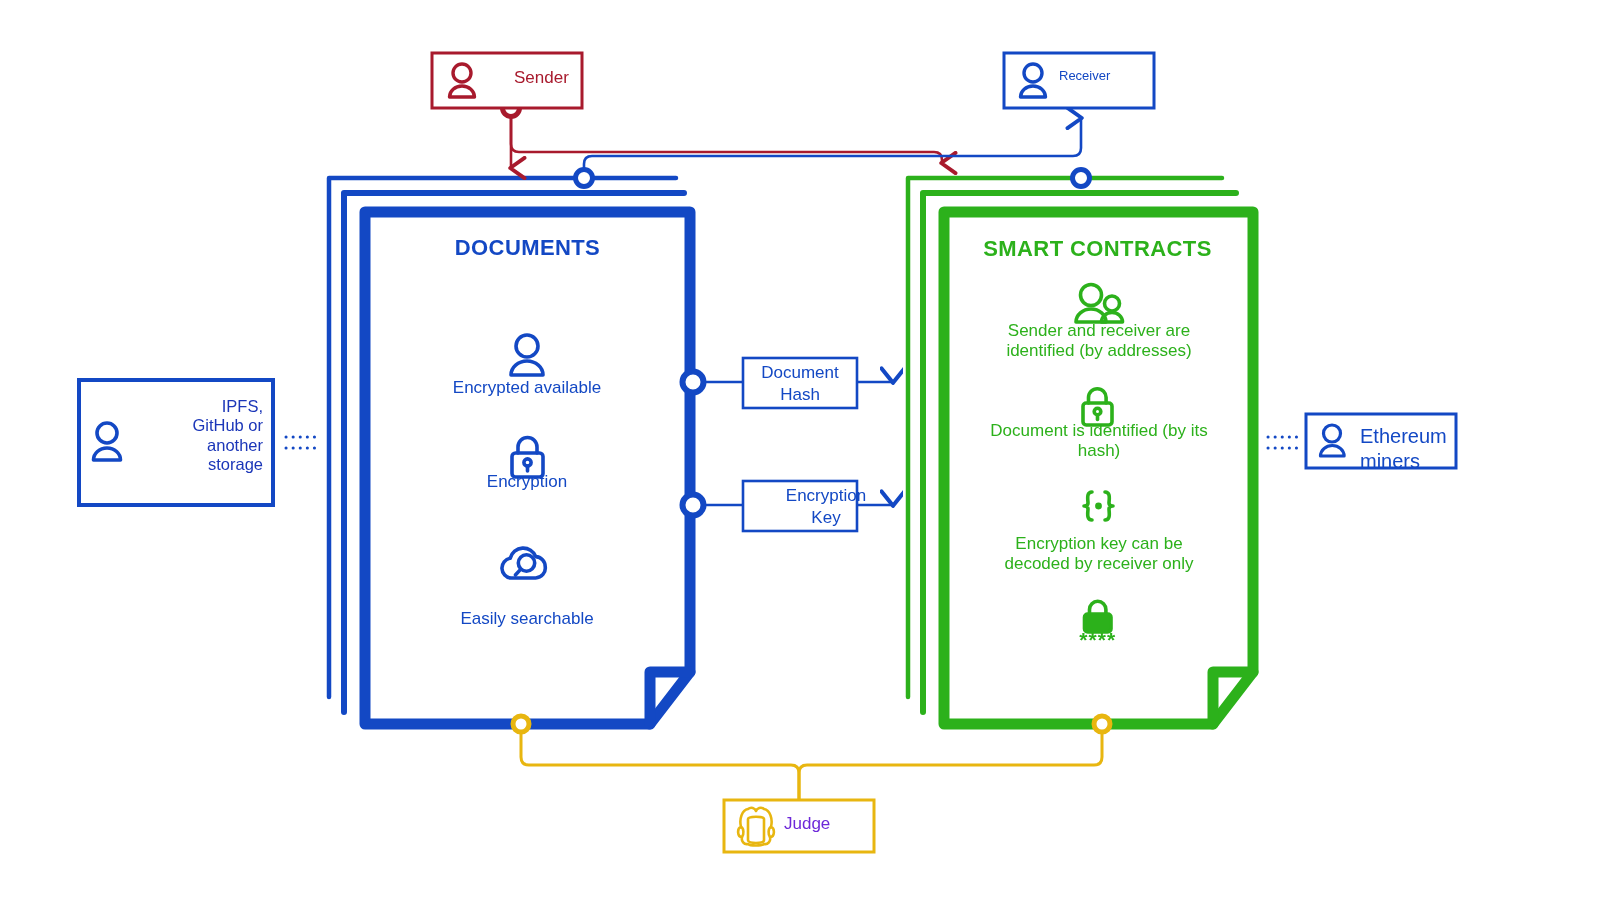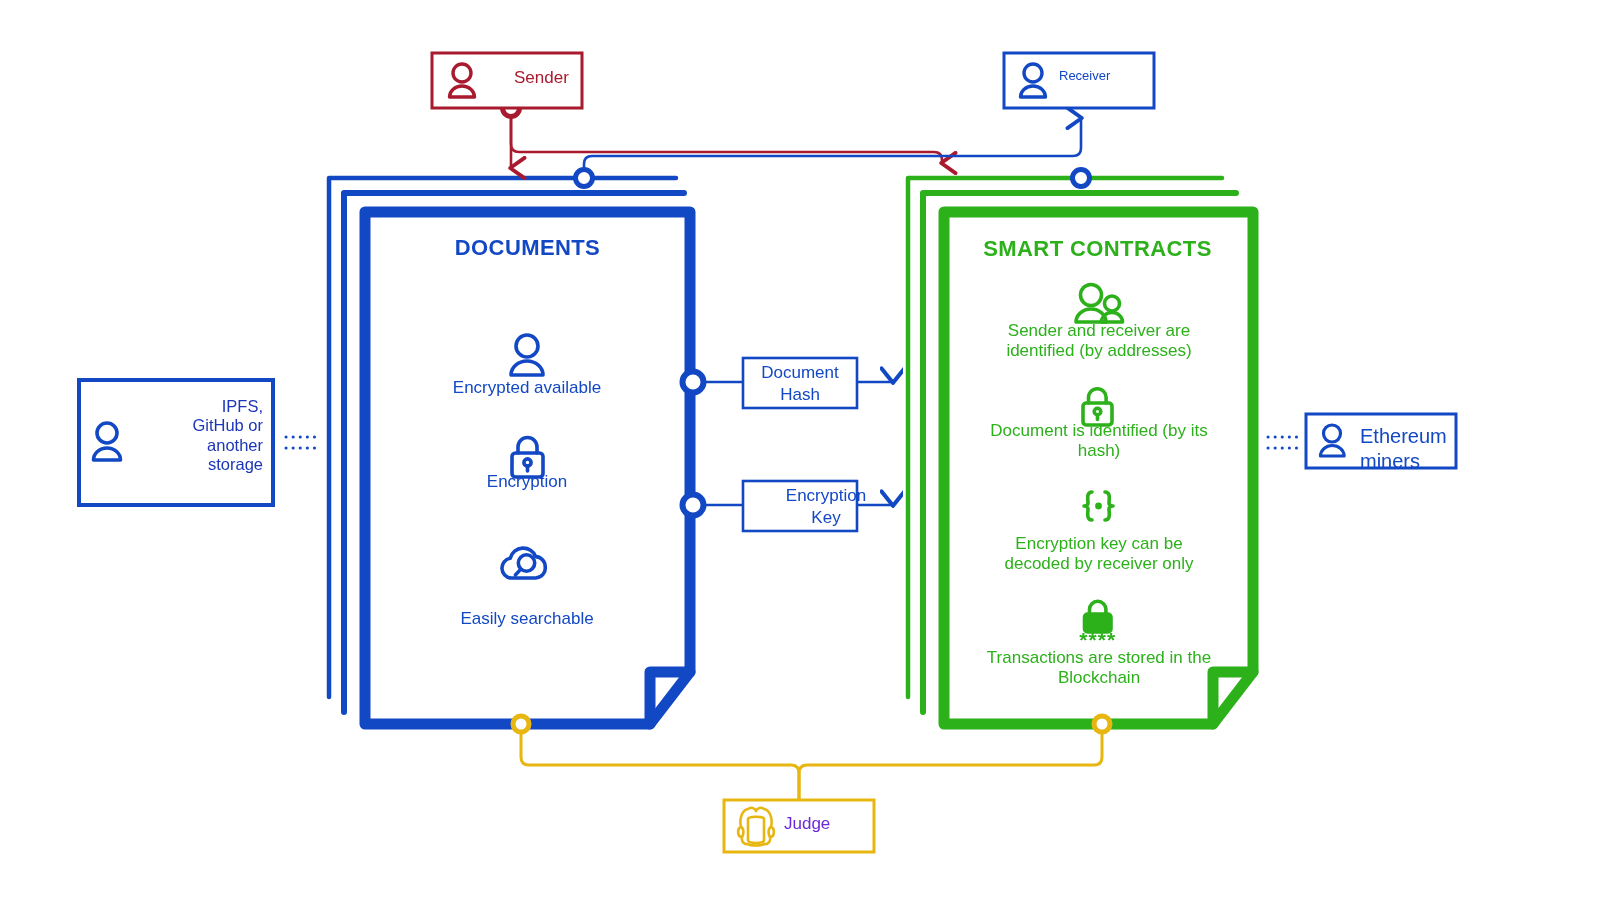--- a/index.html
+++ b/index.html
@@ -190,23 +190,20 @@
 
   <div class="feat" style="left:985px;top:321px;width:228px;">
     <div class="cap" style="font-size:17px;color:#2cb11b;">Sender and receiver are identified (by addresses)</div>
   </div>
   <div class="feat" style="left:985px;top:421px;width:228px;">
     <div class="cap" style="font-size:17px;color:#2cb11b;">Document is identified (by its hash)</div>
   </div>
   <div class="feat" style="left:985px;top:534px;width:228px;">
     <div class="cap" style="font-size:17px;color:#2cb11b;">Encryption key can be decoded by receiver only</div>
   </div>
-  <div class="feat" style="left:985px;top:648px;width:228px;">
-    <div class="cap" style="font-size:17px;color:#2cb11b;">Transactions are stored in the Blockchain</div>
-  </div>
 
   <div class="lbl" style="left:743px;top:362px;width:114px;font-size:17px;color:#1348c4;white-space:pre-line;line-height:1.28;">Document
 Hash</div>
 
   <div class="lbl" style="left:743px;top:485px;width:102px;font-size:17px;color:#1348c4;white-space:pre-line;line-height:1.28;padding-left:32px;">Encryption
 Key</div>
 
 </div>
 
 </body></html>

